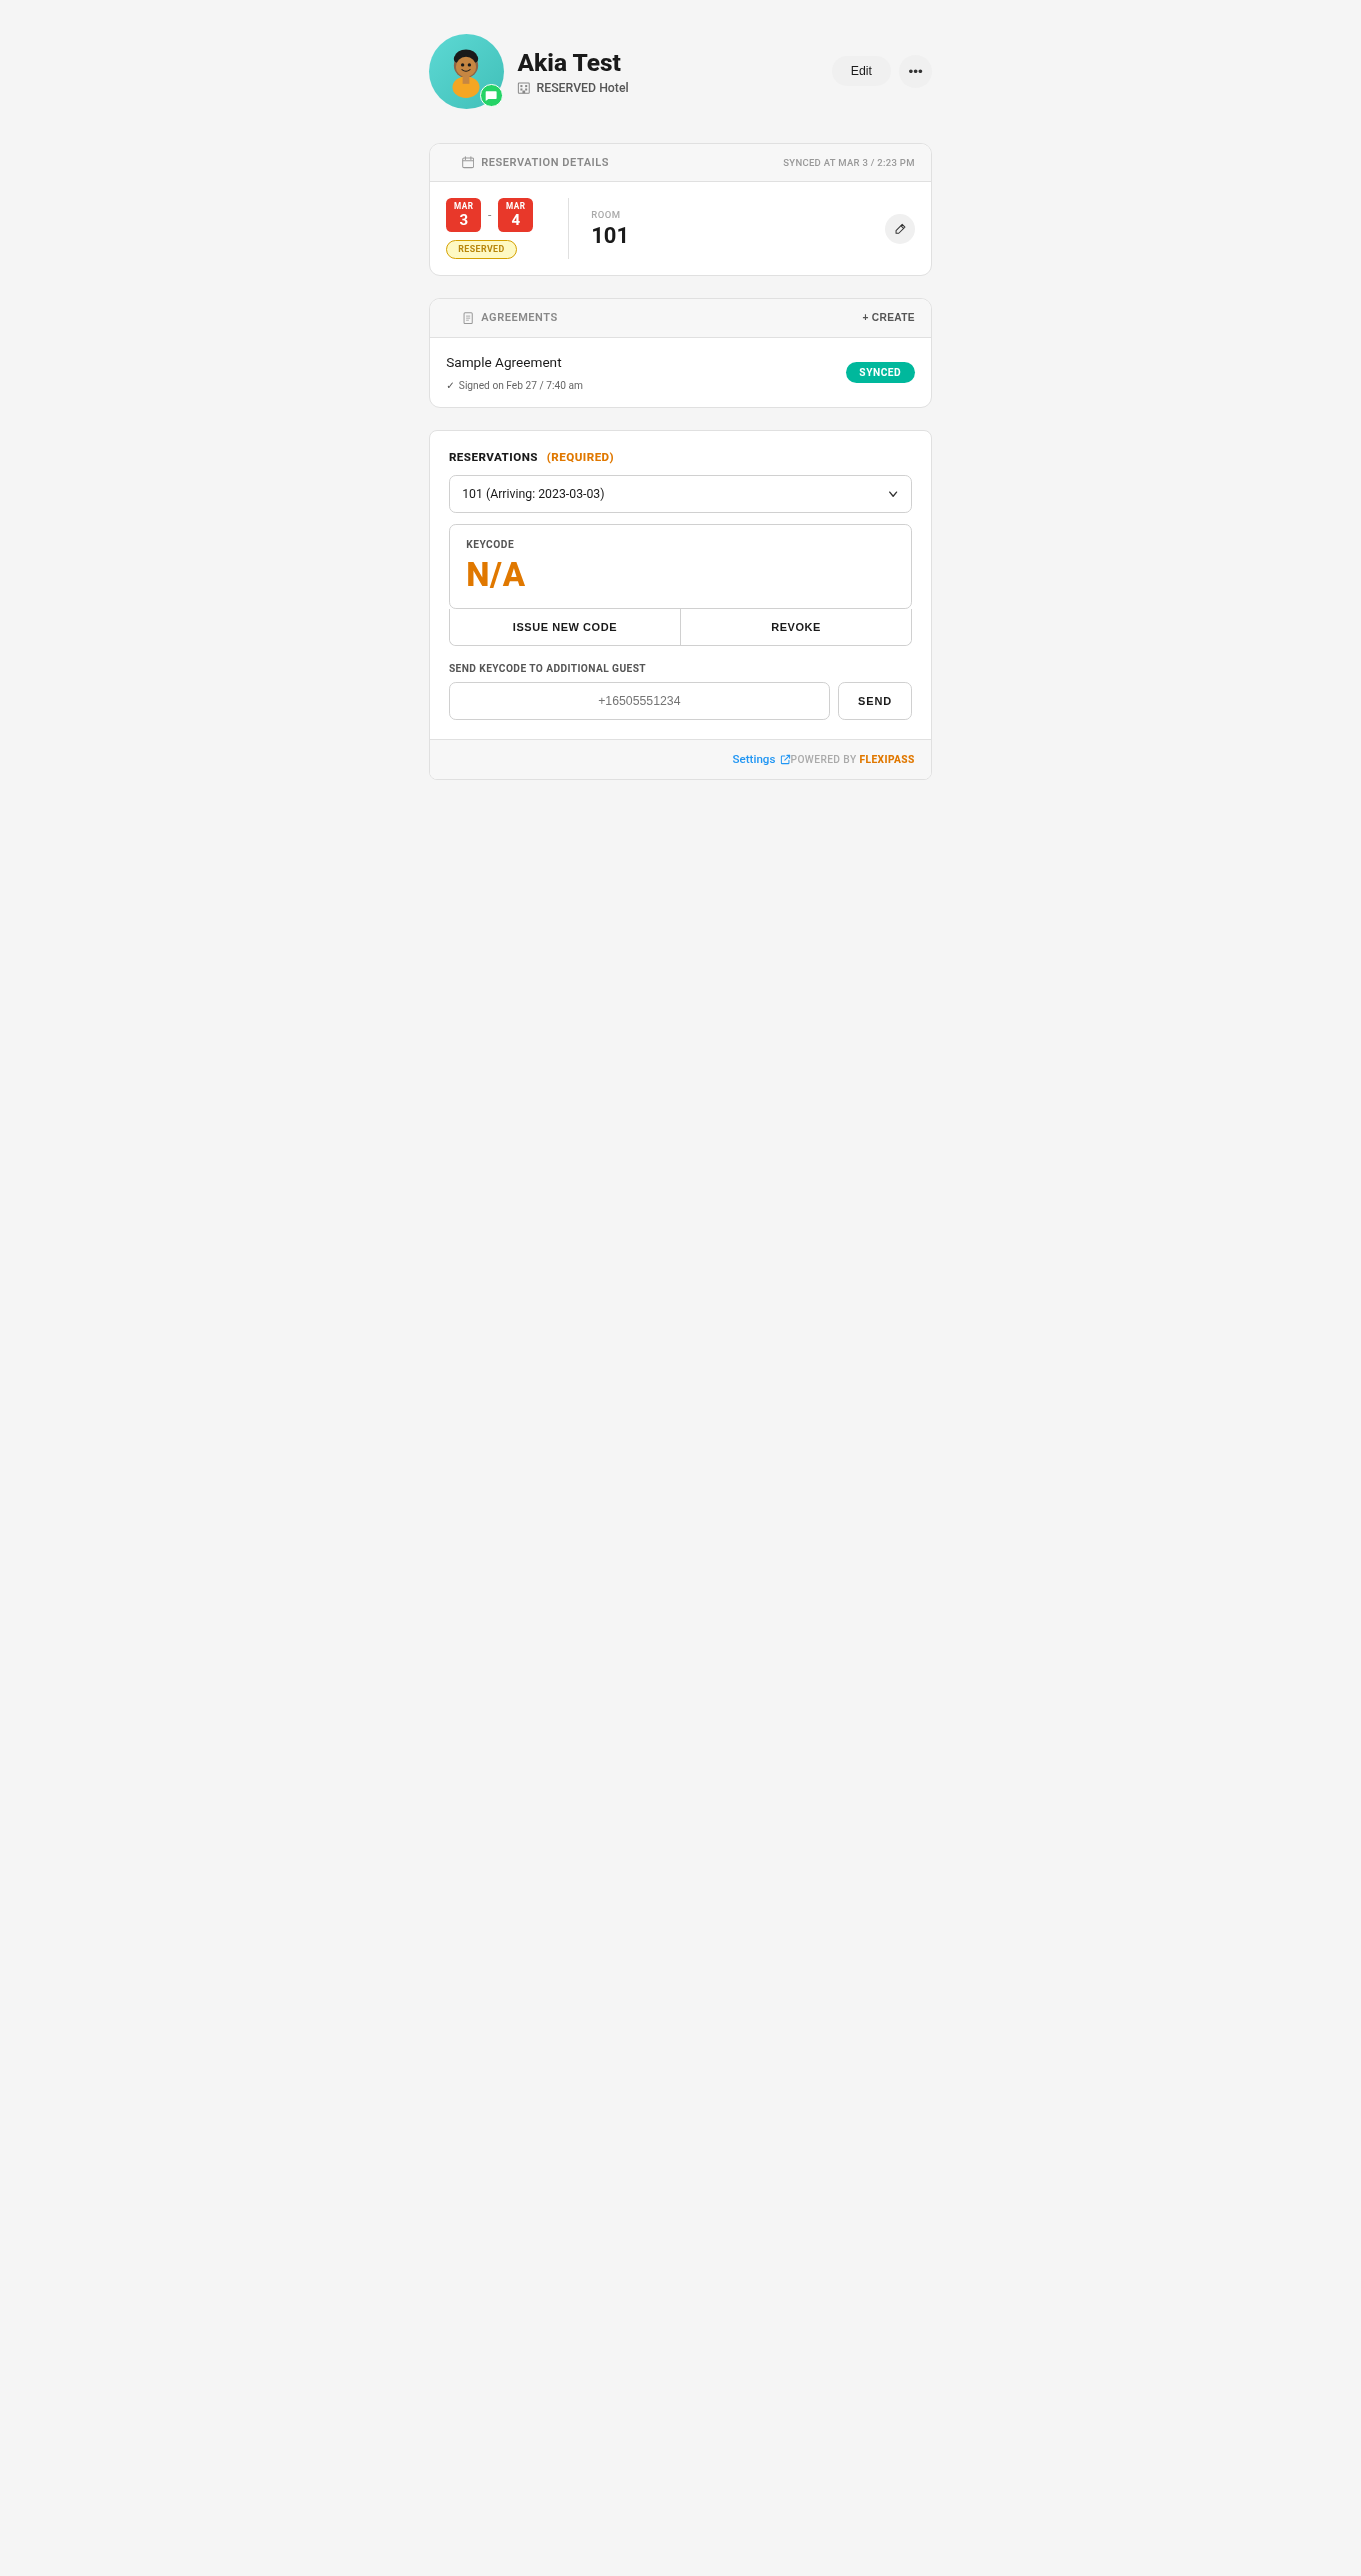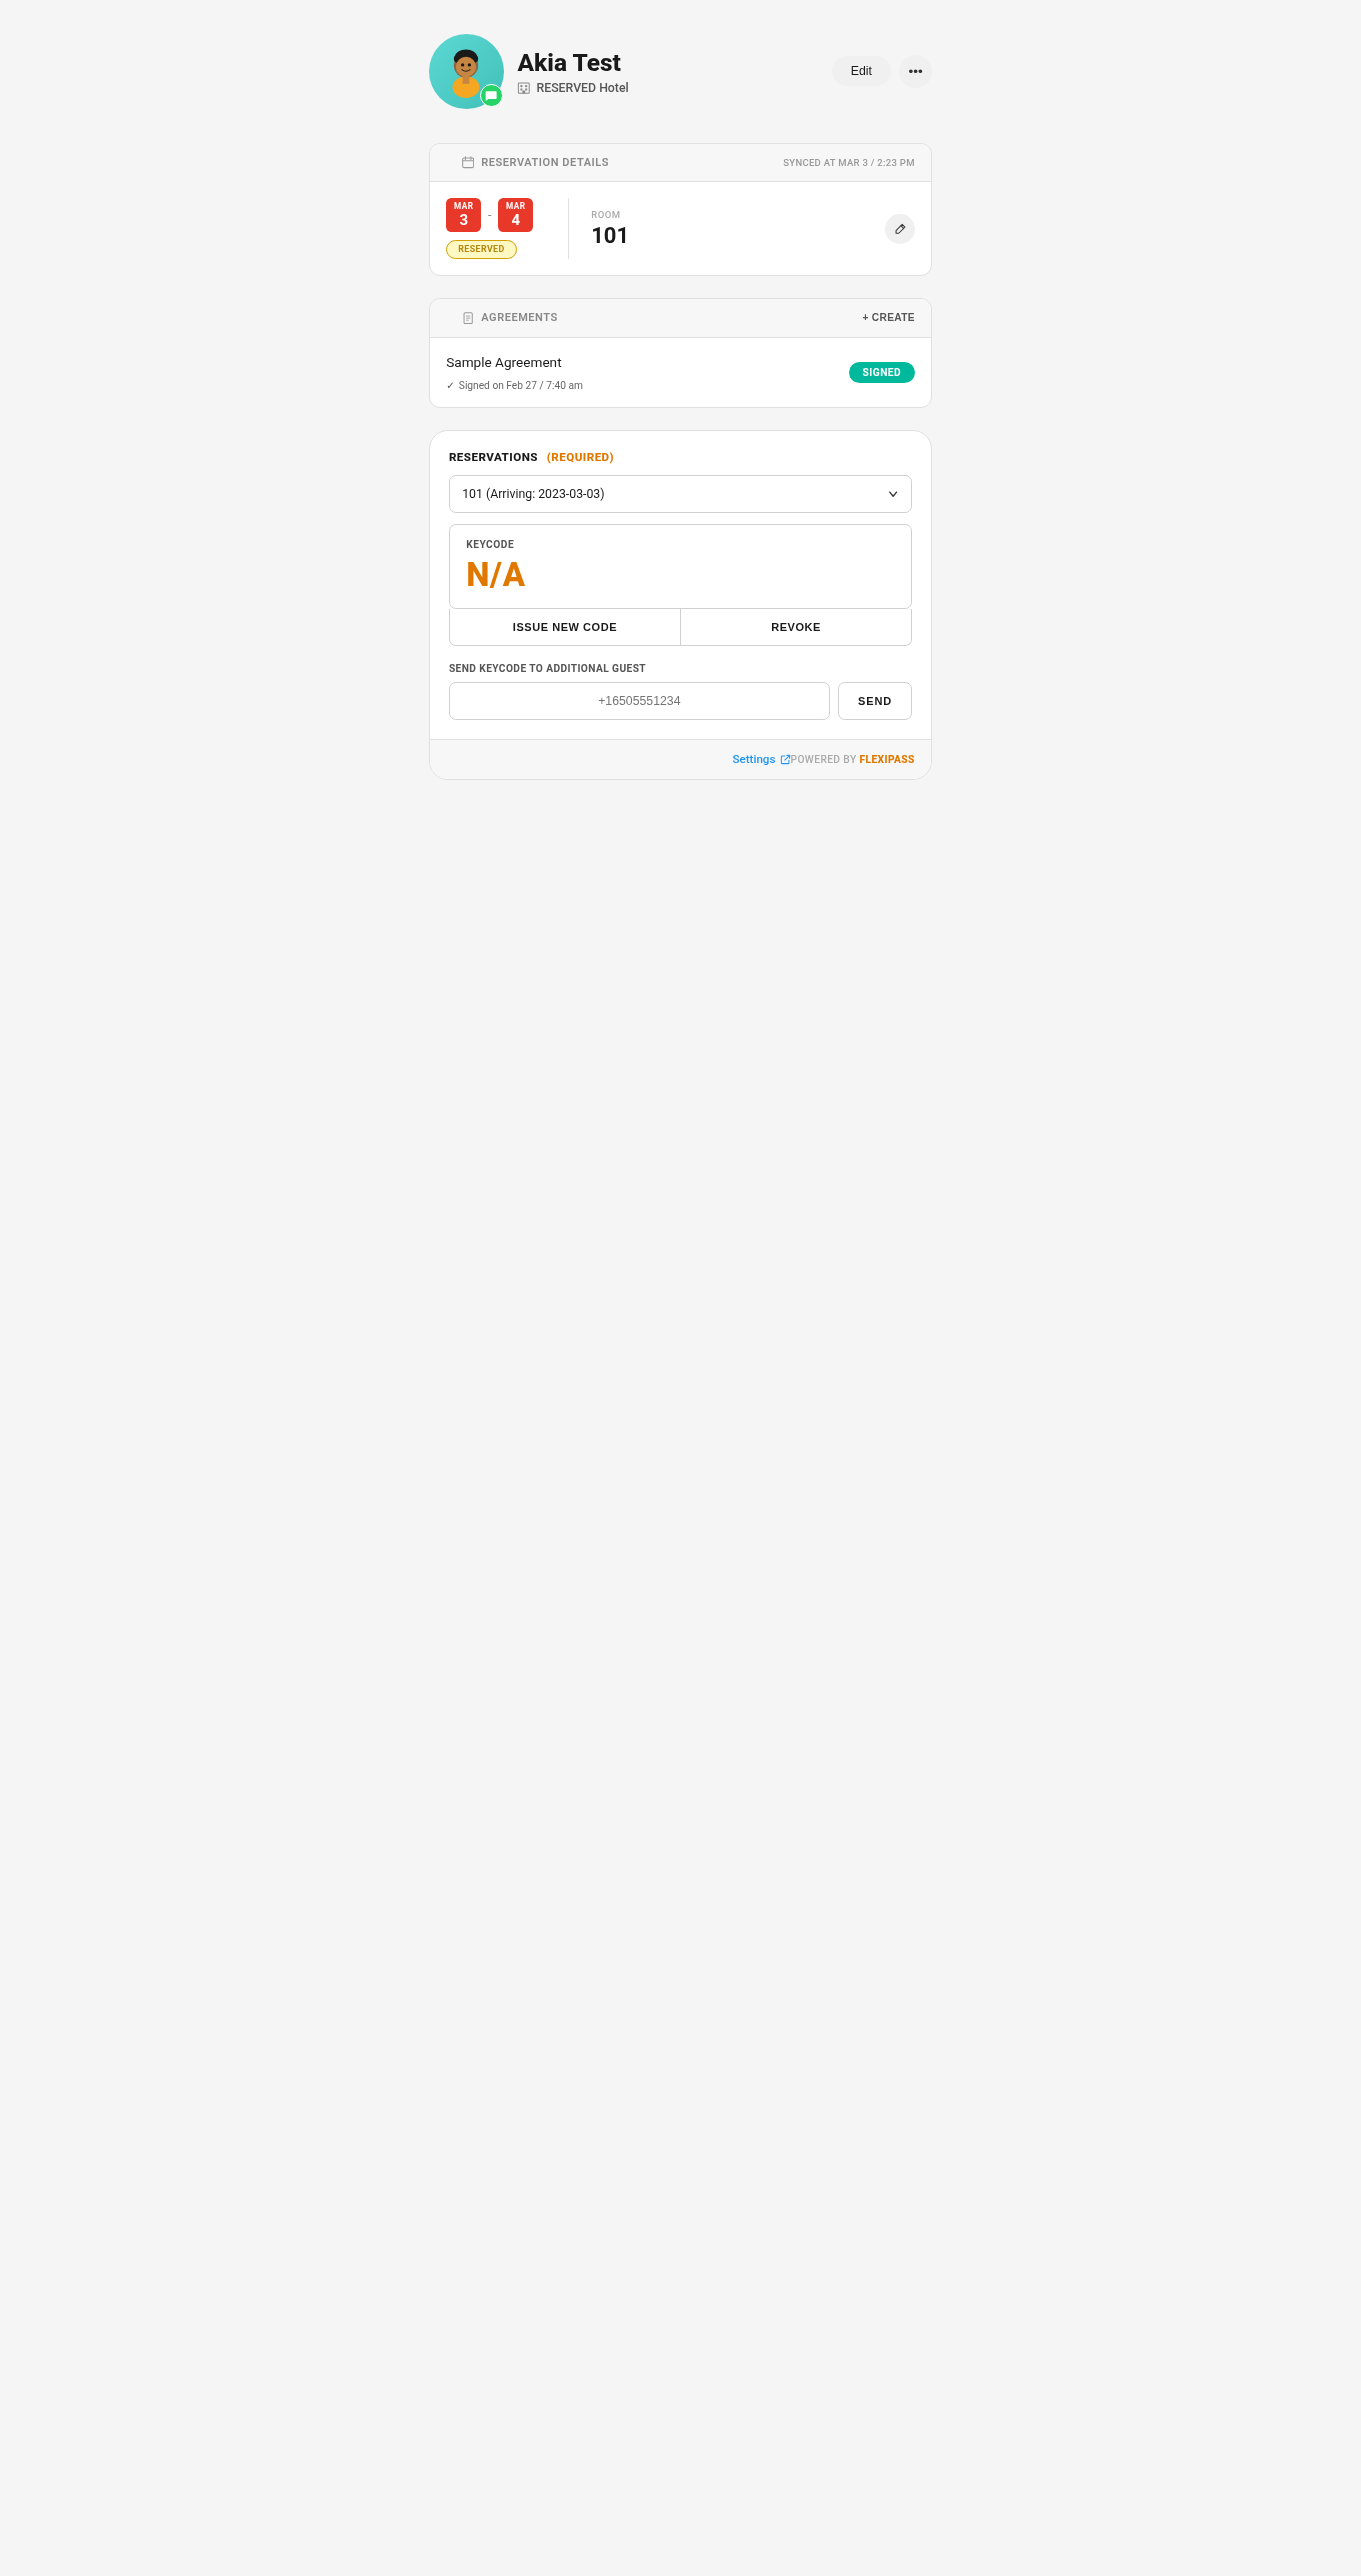--- a/index.html
+++ b/index.html
@@ -260,21 +260,21 @@
       border-radius: 13.6px;
       padding: 5.4px 13.6px;
       font-size: 10.2px;
       font-weight: 700;
       letter-spacing: 0.05em;
     }
 
     
     .keycode-card {
       background: white;
-      border-radius: 19px;
+      border-radius: 8px;
       border: 0.7px solid #e0e0e0;
       margin-bottom: 22px;
       overflow: hidden;
     }
     .keycode-card-inner {
       padding: 19px;
     }
     .reservations-label {
       font-size: 11.6px;
       font-weight: 800;
@@ -521,21 +521,21 @@
     <button class="create-btn">+ CREATE</button>
   </div>
   <div class="agreement-item">
     <div class="agreement-info">
       <h3>Sample Agreement</h3>
       <div class="agreement-signed">
         <span class="check-icon">✓</span>
         <span>Signed on Feb 27 / 7:40 am</span>
       </div>
     </div>
-    <span class="badge-signed">SIGNED</span>
+    <span class="badge-signed">SYNCED</span>
   </div>
 </div>
 
 <div class="keycode-card keycode-outer">
   <div class="keycode-card-inner">
     <div class="reservations-label">
       <span>RESERVATIONS</span>
       <span class="required-text">(REQUIRED)</span>
     </div>
 

